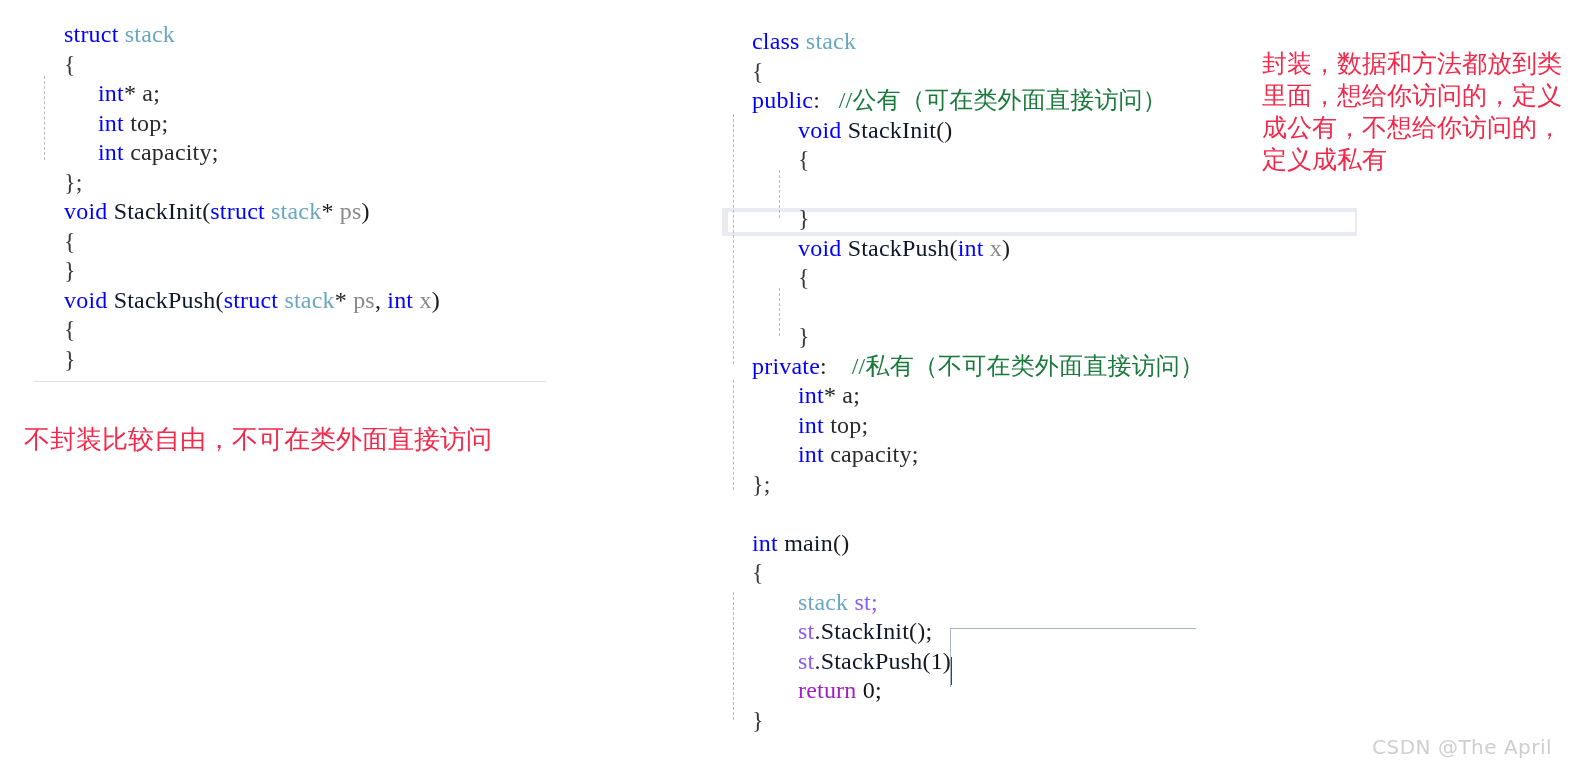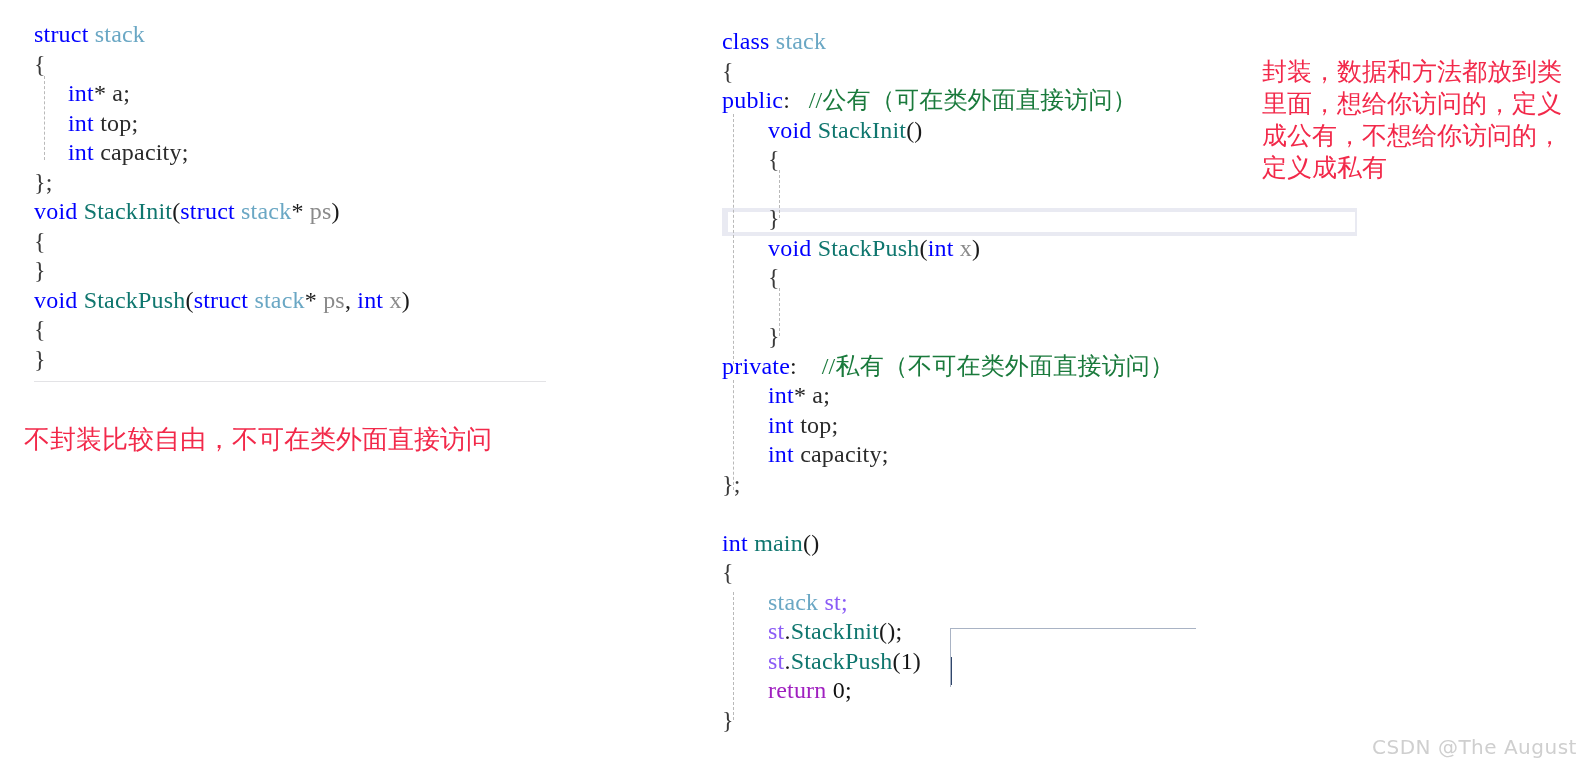--- a/index.html
+++ b/index.html
@@ -13,36 +13,37 @@
     background: #ffffff;
     font-family: "Liberation Serif", "DejaVu Serif", serif;
     position: relative;
     overflow: hidden;
   }
 
   
   .code-pane {
     position: absolute;
     white-space: pre;
+    margin-left: 30px;
   }
   .code-line {
     position: relative;
     height: 29.5px;
     line-height: 29.5px;
     font-size: 24px;
     font-family: "Liberation Serif", "DejaVu Serif", serif;
     letter-spacing: 0.2px;
     white-space: pre;
     z-index: 3;
   }
 
   
   .kw     { color: #0000ff; }        
   .type   { color: #6aa7c4; }        
-  .fn     { color: #0f766e; }        
+  .fn     { color: #0f172a; }        
   .var    { color: #2b2b2b; }        
   .param  { color: #8a8a8a; }        
   .punc   { color: #1a1a1a; }
   .brace  { color: #3a3a3a; }
   .cmt    { color: #1a7a3c; font-family: "Liberation Serif","DejaVu Serif",serif; }
   .ret    { color: #a020c0; }        
   .num    { color: #111111; }
   .obj    { color: #8b5cf6; }        
 
   
@@ -91,21 +92,21 @@
   
   .annot {
     position: absolute;
     color: #f2294a;
     font-family: "Liberation Serif", "DejaVu Serif", serif;
     font-size: 25px;
     line-height: 32px;
     z-index: 5;
   }
   .annot.left-note { font-size: 26px; white-space: pre; }
-  .annot.right-note { width: 300px; margin-top: 8px; }
+  .annot.right-note { width: 300px; }
 
   
   .watermark {
     position: absolute;
     color: #cfcfcf;
     font-size: 20px;
     font-family: "DejaVu Sans", "Liberation Sans", sans-serif;
     letter-spacing: 0.5px;
     z-index: 6;
   }
@@ -130,13 +131,13 @@
 <div class="guide" style="left:779px; top:170px; height:48px;"></div>
 <div class="guide" style="left:779px; top:288px; height:48px;"></div>
 <div class="guide" style="left:733px; top:380px; height:110px;"></div>
 <div class="guide" style="left:733px; top:592px; height:128px;"></div>
 
 <div class="ghost-box" style="left:950px; top:628px; width:245px; height:58px;"></div>
 <div class="caret" style="left:951px; top:657px; height:28px;"></div>
 
 <div class="annot right-note" style="left:1262px; top:48px;">封装，数据和方法都放到类里面，想给你访问的，定义成公有，不想给你访问的，定义成私有</div>
 
-<div class="watermark" style="left:1372px; top:735px;">CSDN @The  August</div>
+<div class="watermark" style="left:1372px; top:735px;">CSDN @The  April</div>
 
 </body></html>

